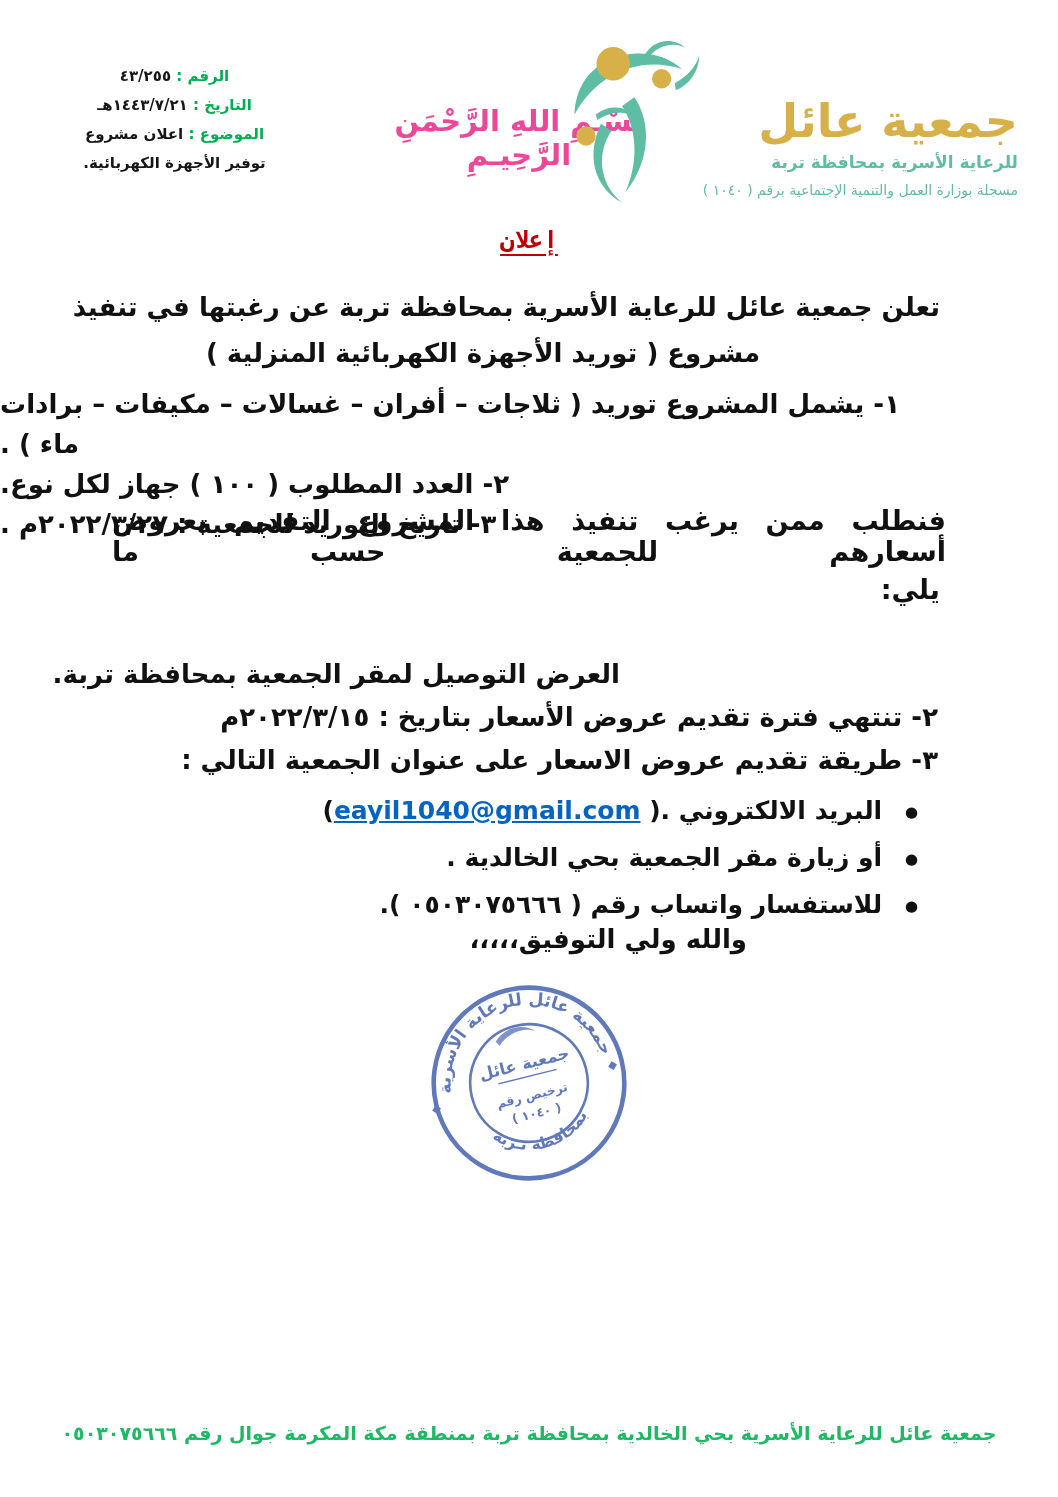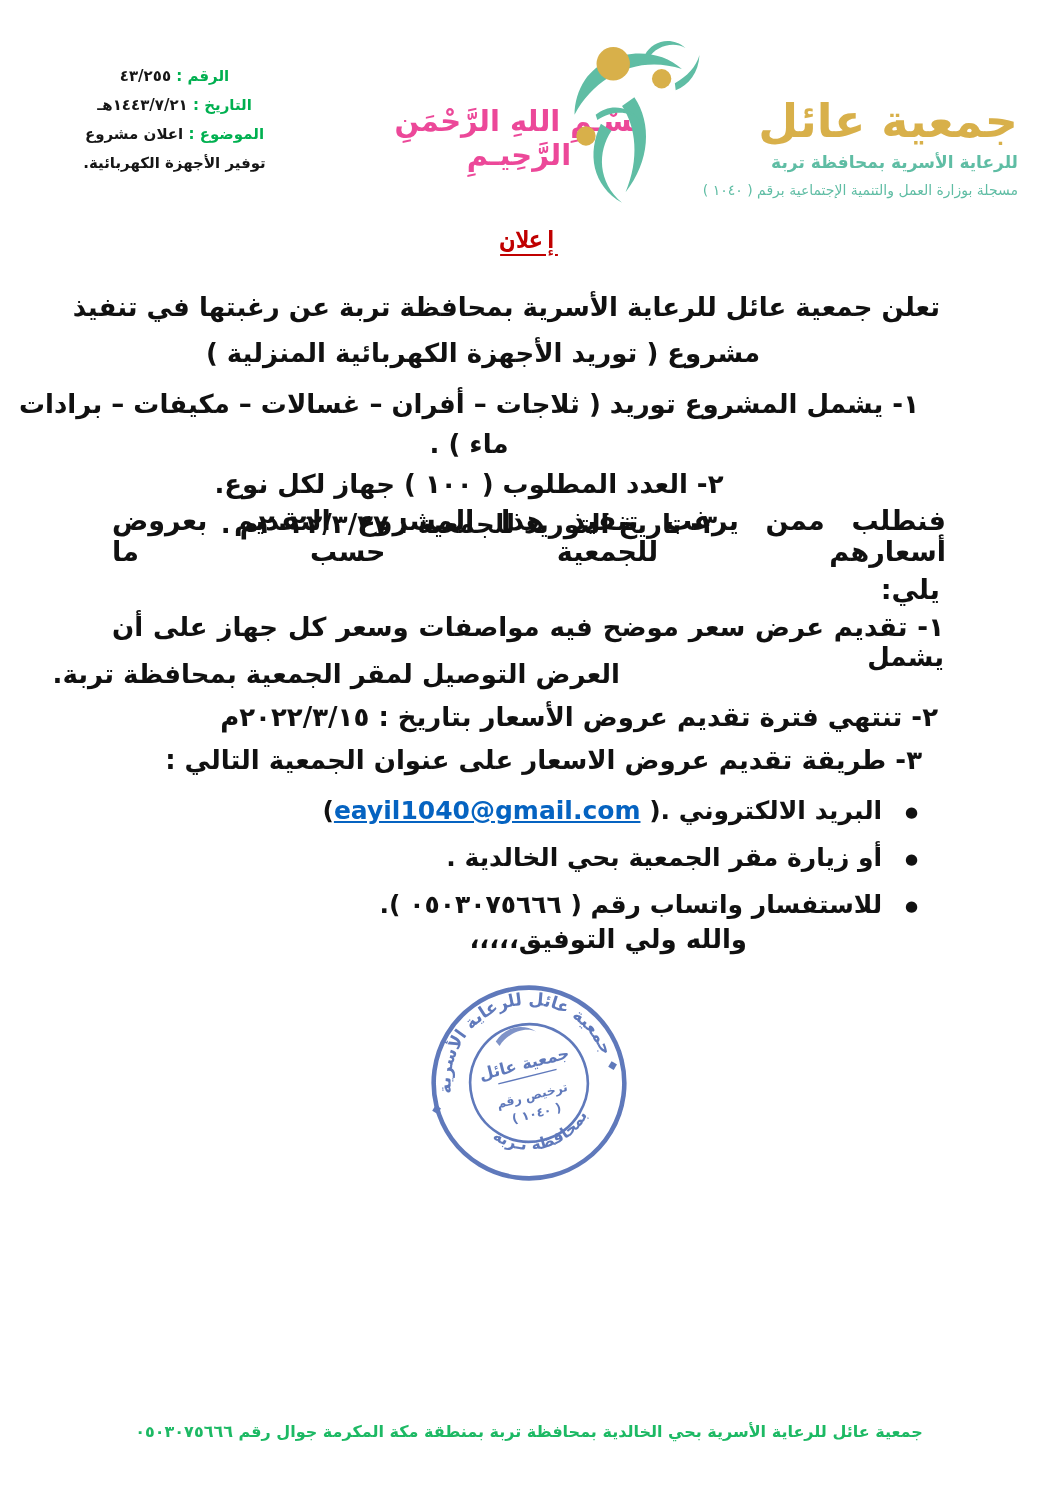--- a/index.html
+++ b/index.html
@@ -22,41 +22,41 @@
   .logo-sub{color:#5fbda4;font-size:17px;font-weight:bold;margin-top:6px;}
   .logo-reg{color:#5fbda4;font-size:14px;margin-top:10px;white-space:nowrap;}
   
   .title{position:absolute;top:226px;left:0;width:100%;text-align:center;
         color:#c00000;font-size:24px;font-weight:bold;text-decoration:underline;
         text-underline-offset:6px;font-family:Liberation Mono, monospace;}
   .line{position:absolute;font-size:26px;font-weight:700;white-space:nowrap;}
   .intro1{top:292px;right:118px;}
   .intro2{top:338px;right:298px;}
   .list1{position:absolute;top:384px;right:120px;font-size:26px;font-weight:700;
-        line-height:40px;text-align:center;}
+        line-height:40px;text-align:left;}
   .req1{position:absolute;top:505px;right:112px;left:112px;font-size:27px;font-weight:800;
         text-align:justify;text-align-last:justify;}
   .req2{top:558px;right:118px;font-weight:800;font-size:27px;margin-top:16px;}
   .l2i1a{position:absolute;top:612px;right:114px;left:112px;font-size:26px;font-weight:700;
         text-align:justify;text-align-last:justify;}
   .l2i1b{top:659px;right:438px;}
   .l2i2{top:702px;right:120px;}
-  .l2i3{top:745px;right:136px;}
+  .l2i3{top:745px;right:120px;}
   .bullets{position:absolute;top:788px;right:140px;text-align:right;font-size:25px;
         font-weight:700;line-height:46px;}
   .bullet-row .dot{font-size:15px;vertical-align:middle;margin-left:14px;}
   .email-wrap{direction:ltr;unicode-bidi:isolate;text-align:center;}
   .email-link{color:#0563c1;text-decoration:underline;}
   .closing{top:924px;right:311px;font-size:26px;}
   
   .stamp{position:absolute;left:418px;top:972px;width:222px;height:222px;
         transform:rotate(-14deg);opacity:.88;}
   
   .footer{position:absolute;top:1422px;left:0;width:100%;text-align:center;
-        color:#1db964;font-size:16px;font-weight:bold;}
+        color:#1db964;font-size:19px;font-weight:bold;}
 </style>
 </head>
 <body>
 
 <div class="page">
 
   <div class="meta">
     <div>
       <span class="lbl">الرقم :</span>
       <span class="val">٤٣/٢٥٥</span>
@@ -102,21 +102,20 @@
 
   <div class="list1">
     <div>١- يشمل المشروع توريد ( ثلاجات – أفران – غسالات – مكيفات – برادات ماء ) .</div>
     <div>٢- العدد المطلوب ( ١٠٠ ) جهاز لكل نوع.</div>
     <div>٣- تاريخ التوريد للجمعية : ٢٠٢٢/٣/٢٧م .</div>
   </div>
 
   <div class="req1">فنطلب ممن يرغب تنفيذ هذا المشروع التقديم بعروض أسعارهم للجمعية حسب ما</div>
   <div class="line req2">يلي:</div>
 
-  <div class="l2i1a">١- تقديم عرض سعر موضح فيه مواصفات وسعر كل جهاز على أن يشمل</div>
   <div class="line l2i1b">العرض التوصيل لمقر الجمعية بمحافظة تربة.</div>
   <div class="line l2i2">٢- تنتهي فترة تقديم عروض الأسعار بتاريخ :  ٢٠٢٢/٣/١٥م</div>
   <div class="line l2i3">٣- طريقة تقديم عروض الاسعار على عنوان الجمعية التالي :</div>
 
   <div class="bullets">
     <div class="bullet-row">
       <span class="dot">●</span>
       <span>البريد الالكتروني</span>
       <span class="email-wrap"><span>(</span><a href="#" class="email-link">eayil1040@gmail.com</a><span> ).</span></span>
     </div>

